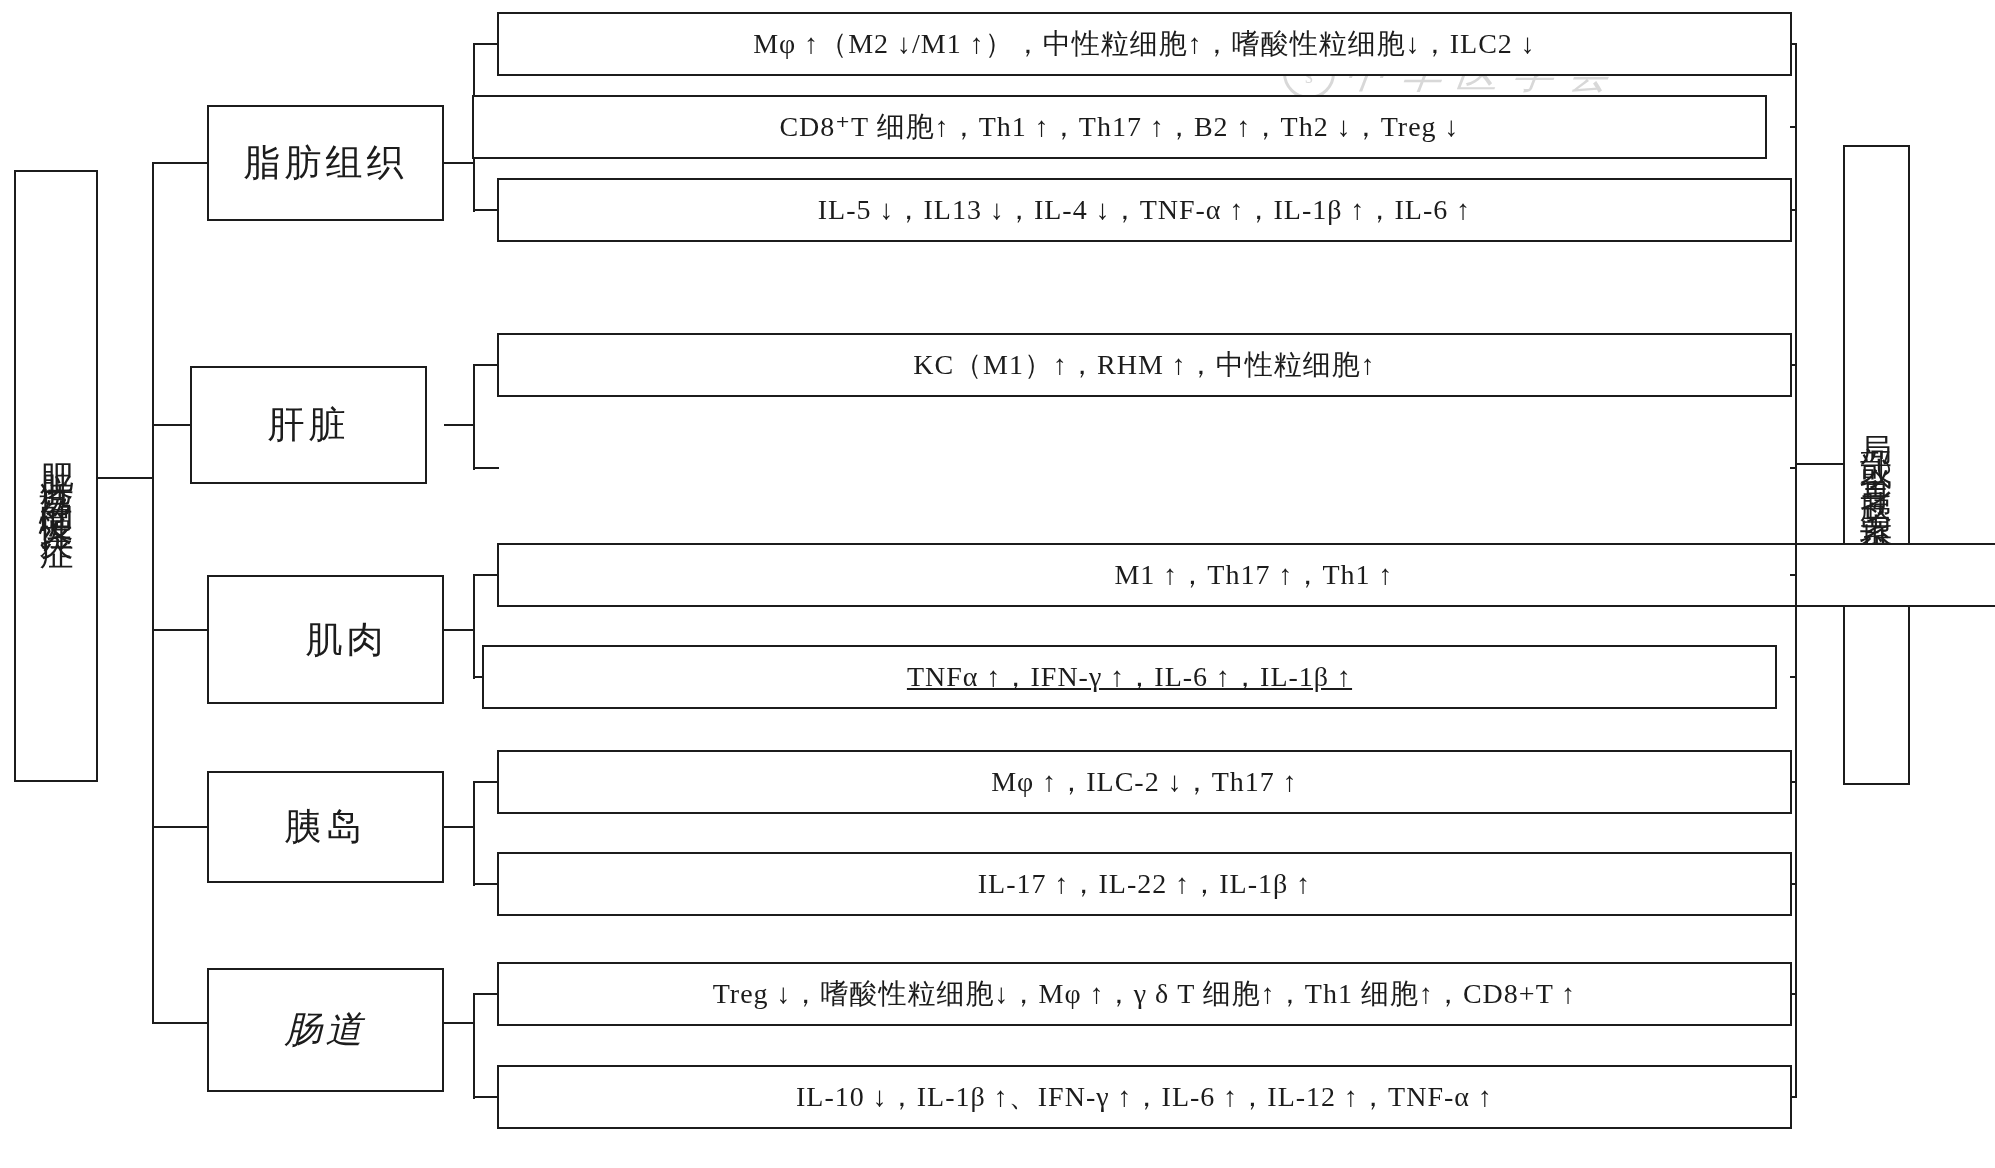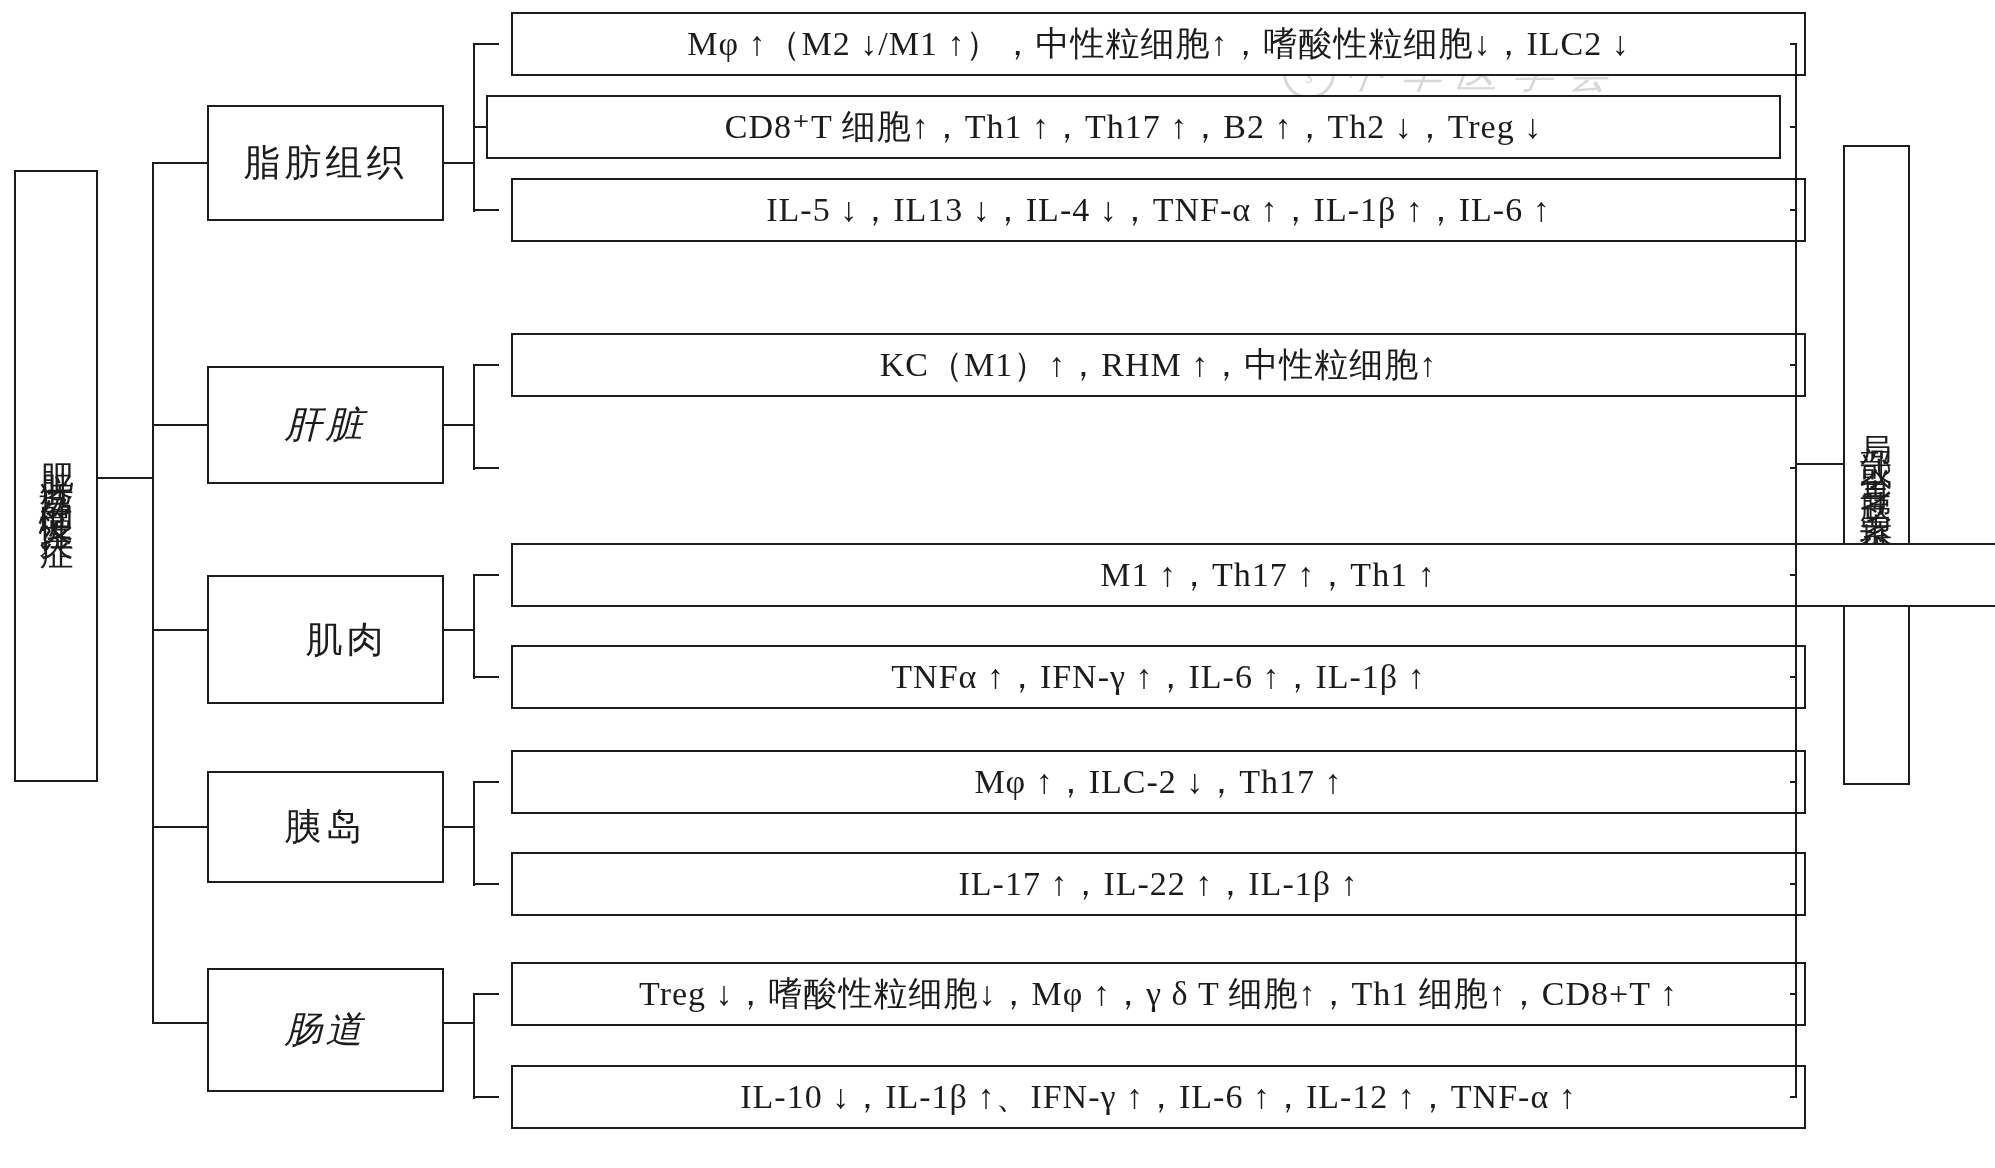--- a/index.html
+++ b/index.html
@@ -4,21 +4,21 @@
 <style>
   html,body{margin:0;padding:0;background:#fff;}
   .canvas{
     position:relative;width:1995px;height:1168px;background:#ffffff;overflow:hidden;
     font-family:"Liberation Serif","DejaVu Serif",serif;color:#1c1c1c;
   }
   .box{
     position:absolute;border:2px solid #1c1c1c;background:#ffffff;
     display:flex;align-items:center;justify-content:center;box-sizing:border-box;
   }
-  .row-box{font-size:34px;white-space:nowrap;letter-spacing:1px;margin-left:14px;}
+  .row-box{font-size:28px;white-space:nowrap;letter-spacing:1px;}
   .organ-box{font-size:37px;letter-spacing:4px;text-align:right;}
   .vtext{
     writing-mode:vertical-rl;text-orientation:upright;
     font-size:34px;letter-spacing:9px;line-height:1;
   }
   .hline,.vline{position:absolute;background:#1c1c1c;}
   .hline{height:2px;}
   .vline{width:2px;}
   .watermark{
     position:absolute;left:1283px;top:40px;width:300px;height:66px;
@@ -56,21 +56,21 @@
   <div class="vline" style="left:152px;top:162px;height:862px;"></div>
   <div class="hline" style="left:152px;top:162px;width:55px;"></div>
   <div class="hline" style="left:152px;top:424px;width:55px;"></div>
   <div class="hline" style="left:152px;top:629px;width:55px;"></div>
   <div class="hline" style="left:152px;top:826px;width:55px;"></div>
   <div class="hline" style="left:152px;top:1022px;width:55px;"></div>
 
   <div class="box organ-box" style="left:207px;top:105px;width:237px;height:116px;">
     <span>脂肪组织</span>
   </div>
-  <div class="box organ-box" style="left:207px;top:366px;width:237px;height:118px;font-style:italic;">
+  <div class="box organ-box" style="left:190px;top:366px;width:237px;height:118px;">
     <span>肝脏</span>
   </div>
   <div class="box organ-box" style="left:207px;top:575px;width:237px;height:129px;padding-left:42px;">
     <span>肌肉</span>
   </div>
   <div class="box organ-box" style="left:207px;top:771px;width:237px;height:112px;">
     <span>胰岛</span>
   </div>
   <div class="box organ-box" style="left:207px;top:968px;width:237px;height:124px;font-style:italic;">
     <span>肠道</span>
@@ -108,21 +108,21 @@
   </div>
   <div class="box row-box" style="left:497px;top:178px;width:1295px;height:64px;">
     <span>IL-5 ↓，IL13 ↓，IL-4 ↓，TNF-α ↑，IL-1β ↑，IL-6 ↑</span>
   </div>
   <div class="box row-box" style="left:497px;top:333px;width:1295px;height:64px;">
     <span>KC（M1）↑，RHM ↑，中性粒细胞↑</span>
   </div>
   <div class="box row-box" style="left:497px;top:543px;width:1514px;height:64px;">
     <span>M1 ↑，Th17 ↑，Th1 ↑</span>
   </div>
-  <div class="box row-box" style="left:497px;top:645px;width:1295px;height:64px;">
+  <div class="box row-box" style="left:482px;top:645px;width:1295px;height:64px;text-decoration:underline;">
     <span>TNFα ↑，IFN-γ ↑，IL-6 ↑，IL-1β ↑</span>
   </div>
   <div class="box row-box" style="left:497px;top:750px;width:1295px;height:64px;">
     <span>Mφ ↑，ILC-2 ↓，Th17 ↑</span>
   </div>
   <div class="box row-box" style="left:497px;top:852px;width:1295px;height:64px;">
     <span>IL-17 ↑，IL-22 ↑，IL-1β ↑</span>
   </div>
   <div class="box row-box" style="left:497px;top:962px;width:1295px;height:64px;">
     <span>Treg ↓，嗜酸性粒细胞↓，Mφ ↑，γ δ T 细胞↑，Th1 细胞↑，CD8+T ↑</span>

